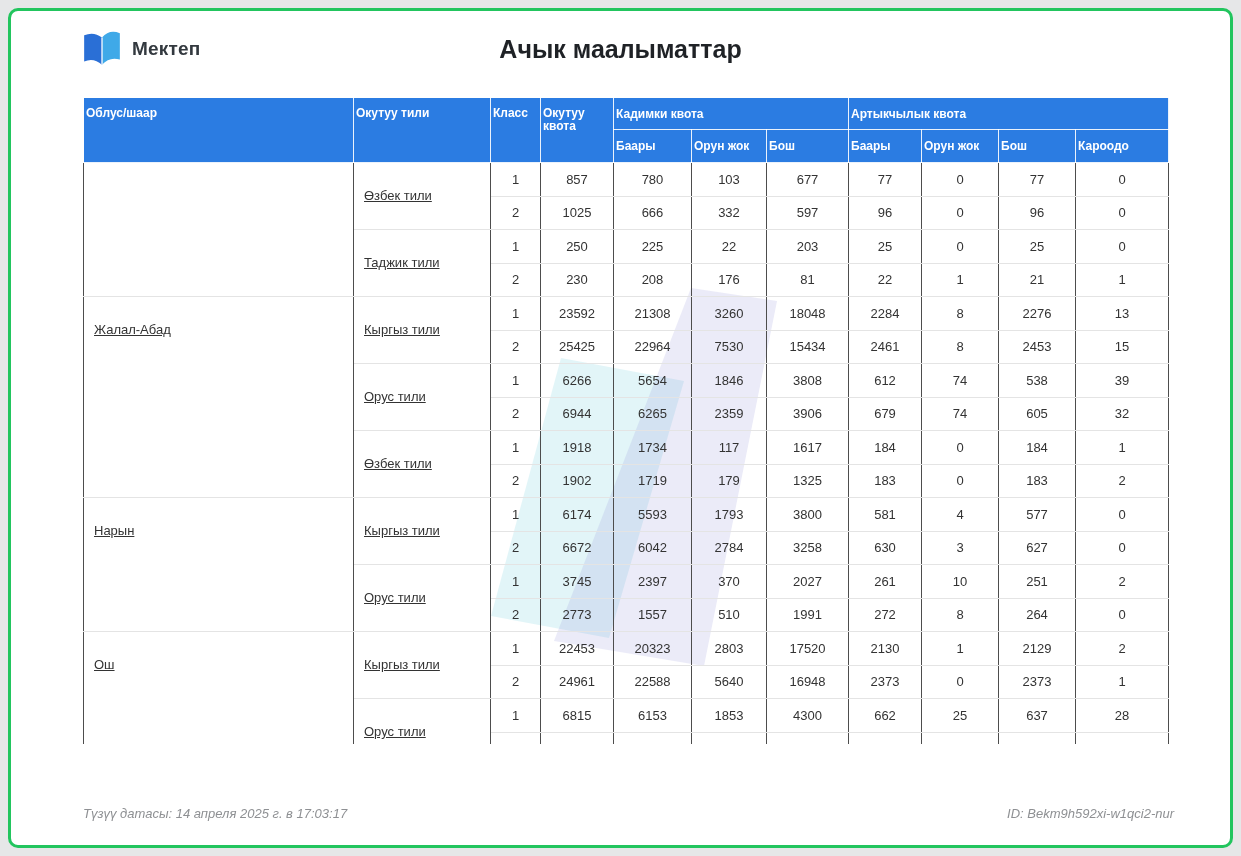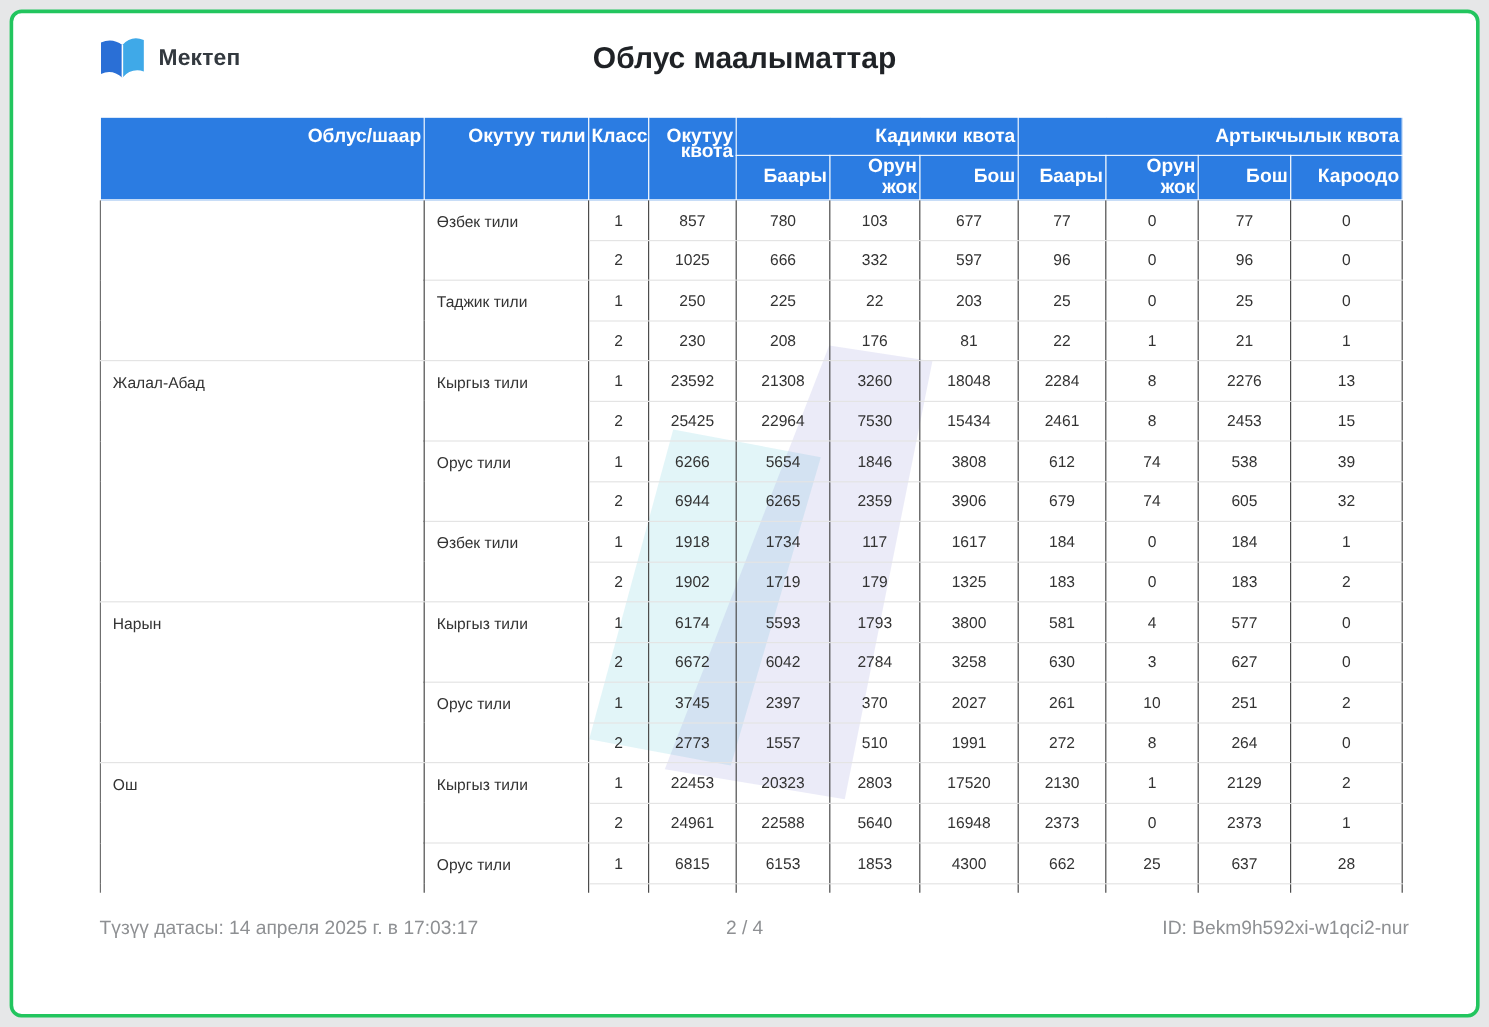--- a/index.html
+++ b/index.html
@@ -33,45 +33,45 @@
     position:absolute; left:72px; top:86px;
     width:1087px; height:647px;
     overflow:hidden; z-index:1;
   }
   table.quota-table {
     border-collapse:collapse; table-layout:fixed; width:1085px;
     background:transparent;
   }
   thead th {
     background:#2b7ce2; color:#ffffff;
-    font-size:16px; font-weight:bold; text-align:right;
+    font-size:12px; font-weight:bold; text-align:left;
     border:1px solid rgba(255,255,255,0.9);
     padding:0 2px;
   }
   tr.h1 th { height:32px; }
   tr.h1 th.sp { vertical-align:top; padding-top:9px; line-height:13px; }
   tr.h2 th { height:33px; vertical-align:middle; }
   tbody td {
     height:33.5px;
     border-left:1px solid #4d4d4d;
     border-right:1px solid #4d4d4d;
     border-bottom:1px solid #e4e4e4;
     font-size:13px; color:#333333;
     text-align:center; vertical-align:middle;
     background:transparent;
     padding:0 3px;
     overflow:hidden; white-space:nowrap;
   }
   td.cell-region, td.cell-lang {
     text-align:left; padding-left:10px;
-    vertical-align:top; padding-top:10px;
+    vertical-align:top; padding-top:25px;text-decoration:underline;
   }
   
   .footer-left, .footer-center, .footer-right {
-    position:absolute; top:754px; font-size:16px; color:#8e9093; z-index:2;
+    position:absolute; top:795px; font-size:13px; color:#8e9093; z-index:2;font-style:italic;
   }
   .footer-left { left:72px; }
   .footer-center { left:0; width:100%; text-align:center; }
   .footer-right { right:56px; }
 </style>
 </head>
 <body>
 
 <div class="page">
 
@@ -79,21 +79,21 @@
     <span class="logo">
       <svg width="42" height="40" viewBox="0 0 40 38" xmlns="http://www.w3.org/2000/svg">
         <path d="M3 6 Q12 2 20 8 L20 34 Q12 27 3 31 Z" fill="#2a6fd6"></path>
         <path d="M37 4 Q27 0 20 8 L20 34 Q27 26 37 29 Z" fill="#3fa9e8"></path>
         <path d="M20 8 L20 34" stroke="#ffffff" stroke-width="1.2"></path>
       </svg>
     </span>
     <span class="brand-name">Мектеп</span>
   </div>
 
-  <div class="title">Облус маалыматтар</div>
+  <div class="title">Ачык маалыматтар</div>
 
   <div class="watermark">
     <svg width="340" height="400" viewBox="0 0 340 400" xmlns="http://www.w3.org/2000/svg">
       <path d="M100 75 L223 98 L148 355 L30 333 Z" fill="#35b8cc" fill-opacity="0.14"></path>
       <path d="M230 5 L316 18 L243 383 L93 358 Z" fill="#8a8ad8" fill-opacity="0.17"></path>
     </svg>
   </div>
 
   <div class="table-wrap">
     <table class="quota-table">
@@ -339,16 +339,15 @@
             <td class="cell-num"></td>
             <td class="cell-num"></td>
             <td class="cell-num"></td>
             <td class="cell-num"></td>
           </tr>
         </tbody>
     </table>
   </div>
 
   <div class="footer-left">Түзүү датасы: 14 апреля 2025 г. в 17:03:17</div>
-  <div class="footer-center">2 / 4</div>
   <div class="footer-right">ID: Bekm9h592xi-w1qci2-nur</div>
 
 </div>
 
 </body></html>

